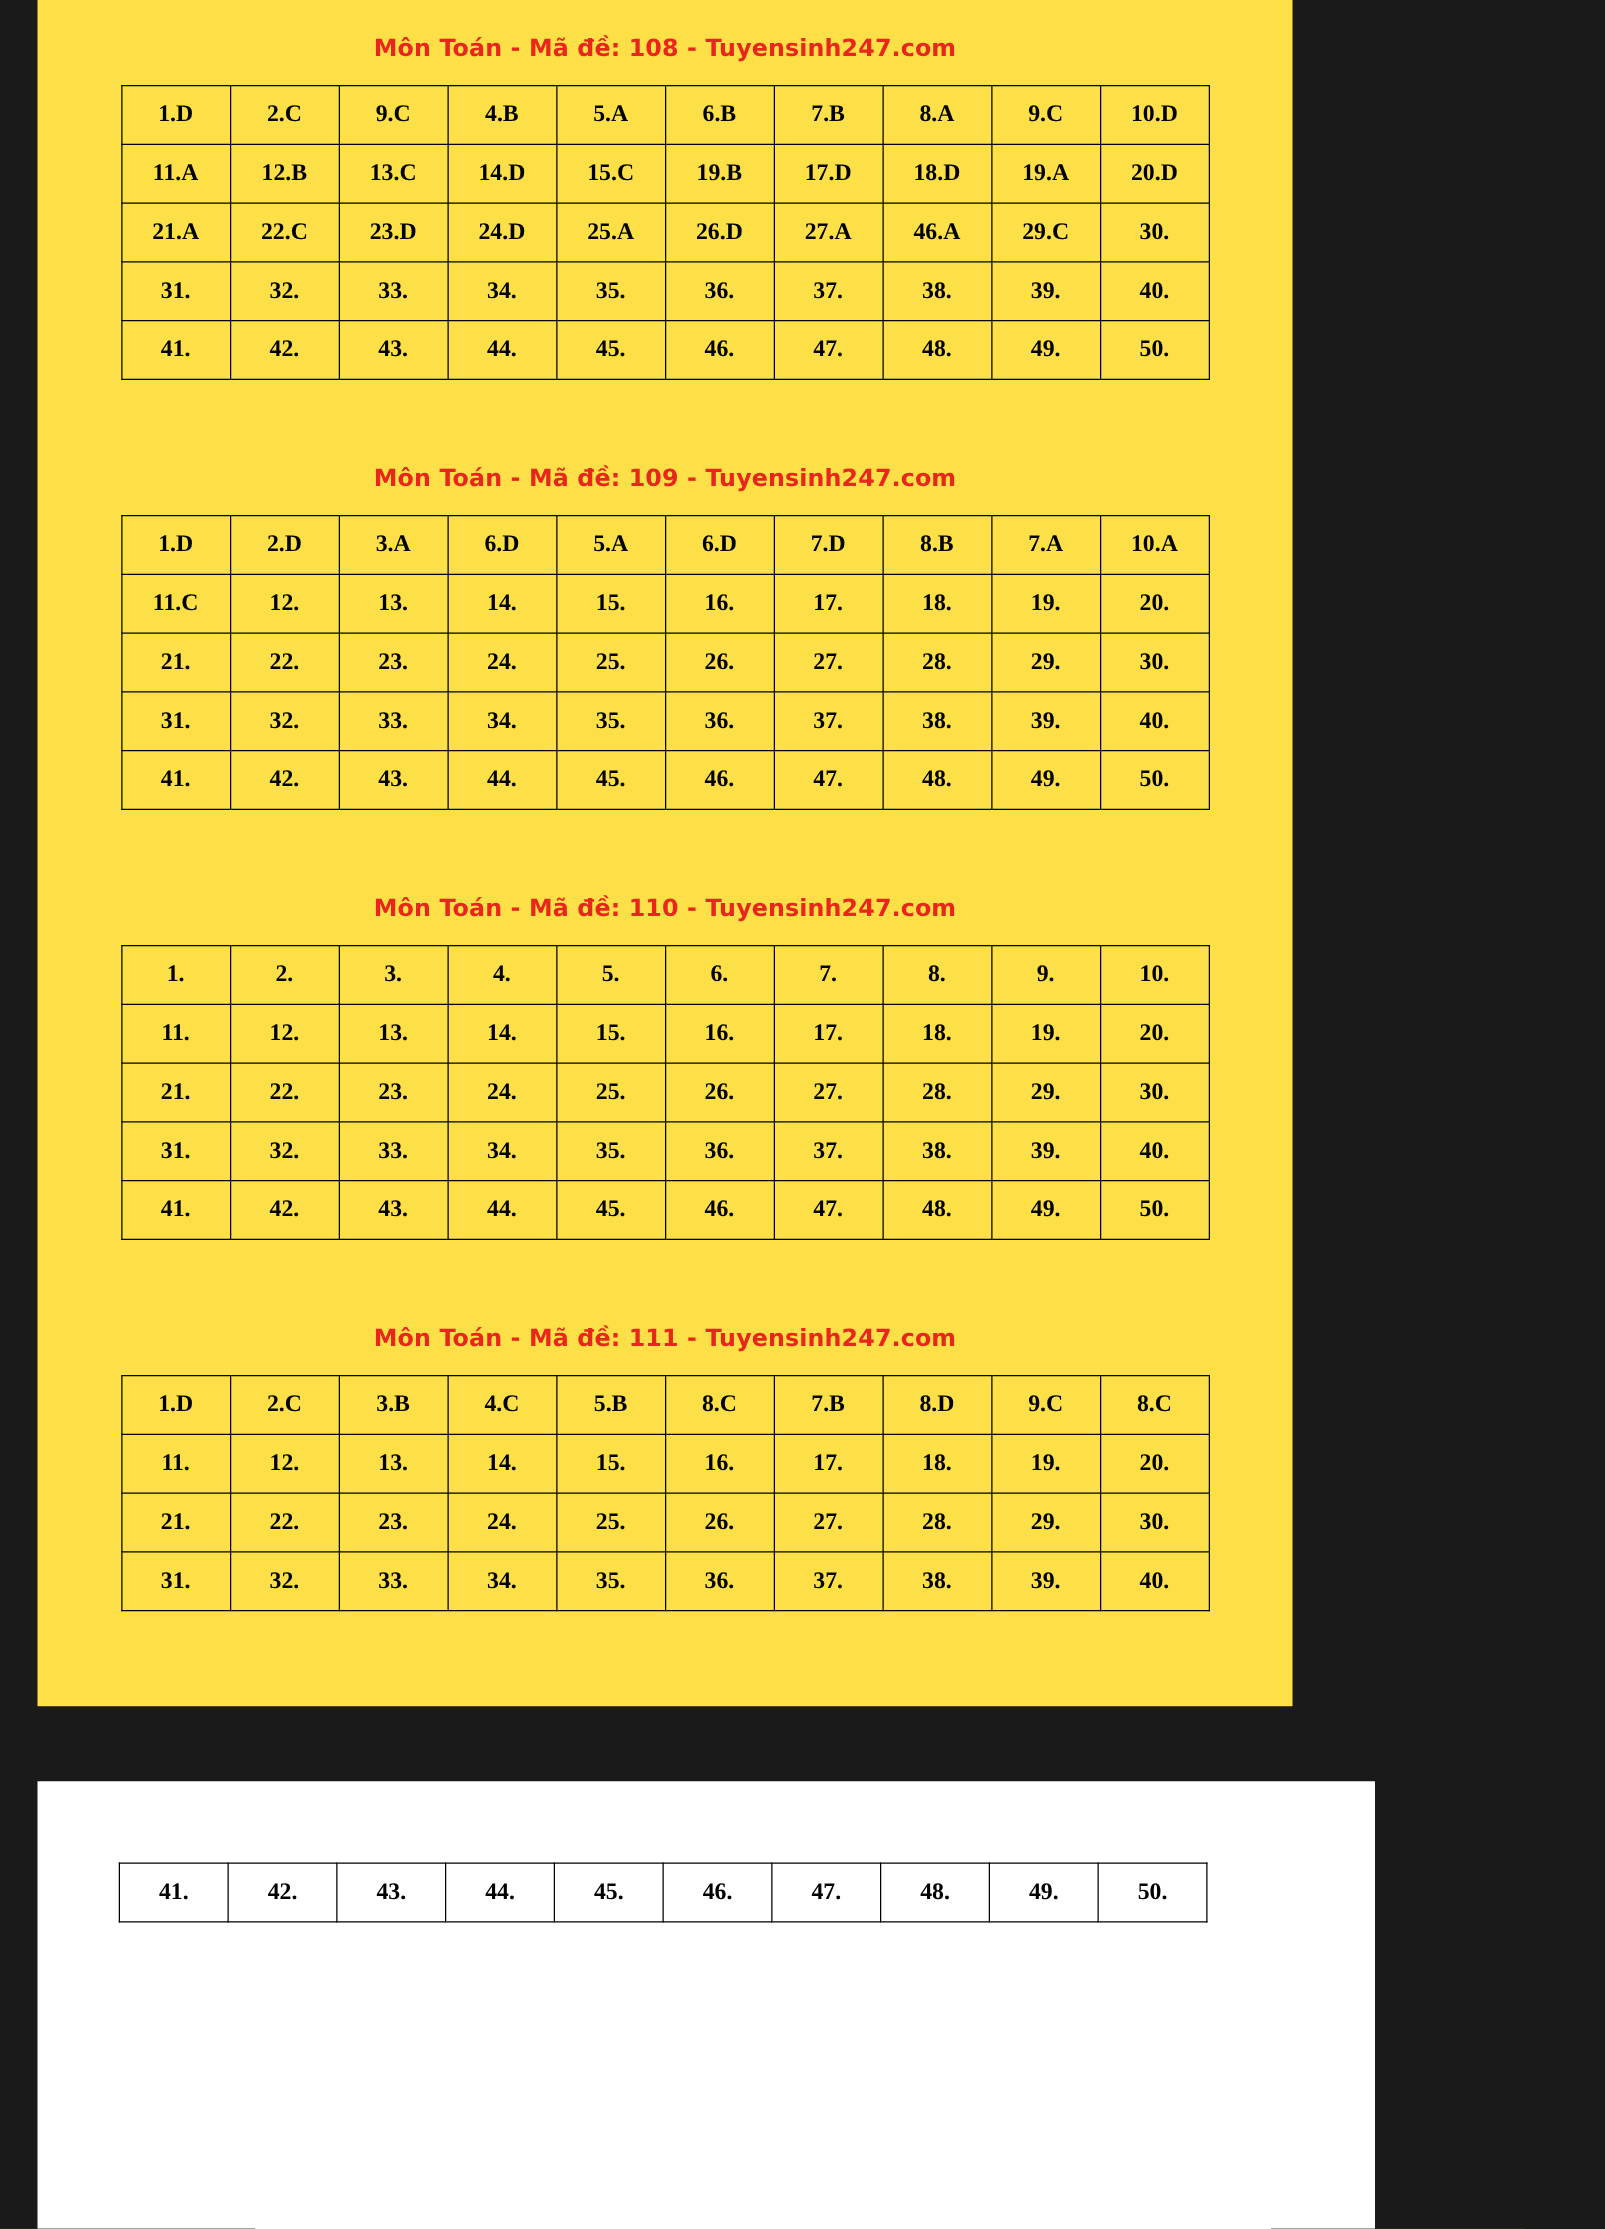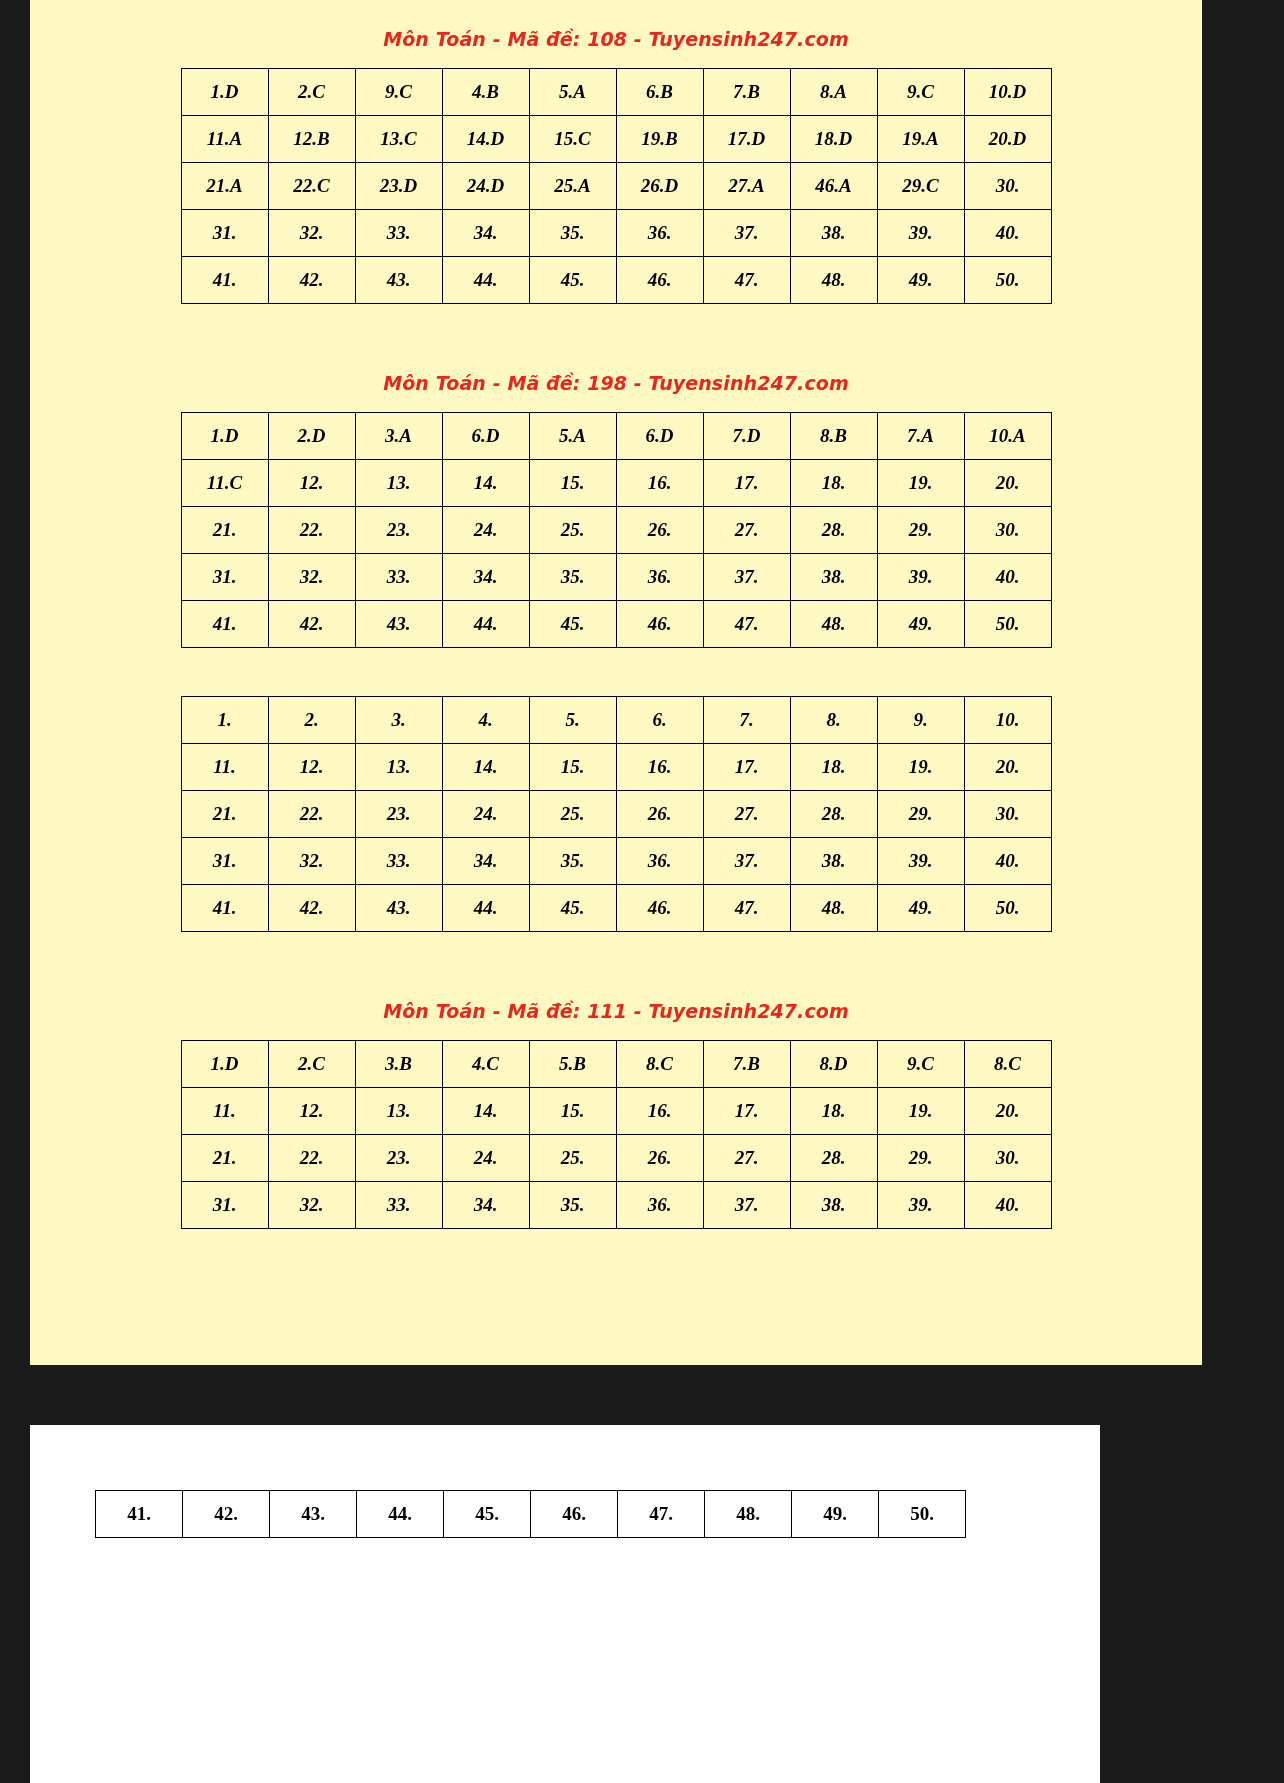--- a/index.html
+++ b/index.html
@@ -10,23 +10,22 @@
   body {
     width: 1284px;
     min-height: 1783px;
     font-family: "Liberation Serif", serif;
     position: relative;
   }
   .page {
     position: absolute;
     left: 30px;
     top: 0;
-    width: 1172px;
-    background: #fef9c3;
-    font-style: italic;
+    width: 1004px;
+    background: #fde047;
   }
   .page-main {
     padding: 0 0 50px 0;
     min-height: 1365px;
     box-sizing: border-box;
   }
   .section {
     padding-top: 8px;
   }
   .section-title {
@@ -156,21 +155,21 @@
               <td>47.</td>
               <td>48.</td>
               <td>49.</td>
               <td>50.</td>
             </tr>
           </tbody>
         </table>
       </div>
       <div class="gap"></div>
       <div class="section">
-        <div class="section-title">Môn Toán - Mã đề: 198 - Tuyensinh247.com</div>
+        <div class="section-title">Môn Toán - Mã đề: 109 - Tuyensinh247.com</div>
         <table class="answers">
           <tbody>
             <tr>
               <td>1.D</td>
               <td>2.D</td>
               <td>3.A</td>
               <td>6.D</td>
               <td>5.A</td>
               <td>6.D</td>
               <td>7.D</td>
@@ -224,20 +223,21 @@
               <td>47.</td>
               <td>48.</td>
               <td>49.</td>
               <td>50.</td>
             </tr>
           </tbody>
         </table>
       </div>
       <div class="gap"></div>
       <div class="section">
+        <div class="section-title">Môn Toán - Mã đề: 110 - Tuyensinh247.com</div>
         <table class="answers">
           <tbody>
             <tr>
               <td>1.</td>
               <td>2.</td>
               <td>3.</td>
               <td>4.</td>
               <td>5.</td>
               <td>6.</td>
               <td>7.</td>

